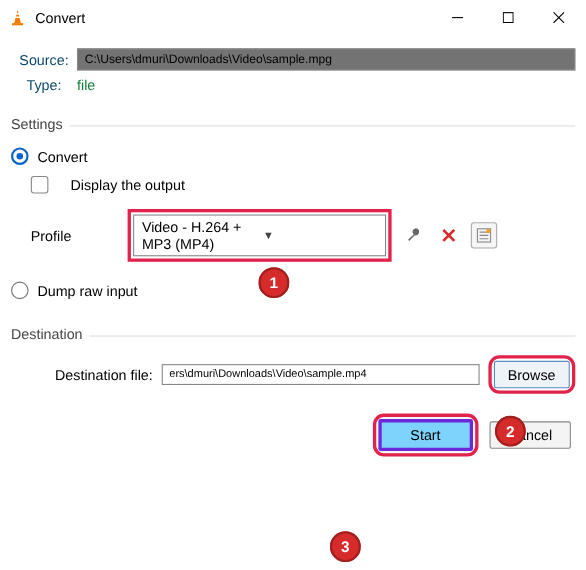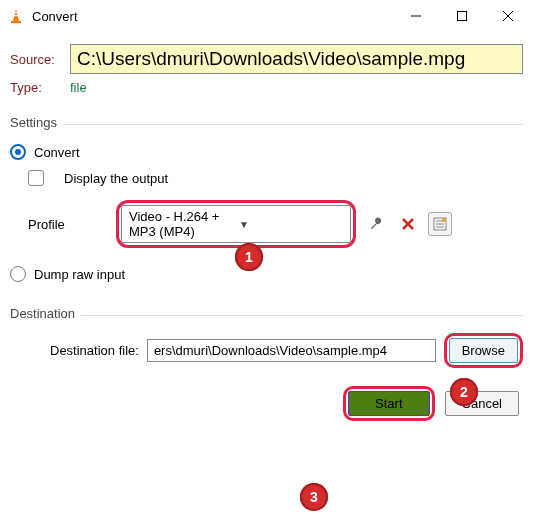--- a/index.html
+++ b/index.html
@@ -9,47 +9,47 @@
     .titlebar .title { flex: 1; font-size: 13px; color: #000; }
     .winbtn { width: 46px; height: 30px; display: flex; align-items: center; justify-content: center; cursor: default; }
     .winbtn svg { stroke: #000; fill: none; }
     .content { padding: 6px 10px 0 10px; }
     fieldset { border: none; padding: 0; margin: 0; }
     legend { color: #454545; font-size: 13px; padding-bottom: 4px; }
     .hr { height: 1px; background: #ddd; margin: 0 0 8px 0; }
     .legend-row { display:flex; align-items:center; gap:6px;}
     .legend-row .hr { flex:1; margin:0;}
     .row { display: flex; align-items: center; margin: 6px 0; }
-    .label { width: 60px; color: #7f1d1d; }
+    .label { width: 60px; color: #0c4a6e; text-align: center; }
     .value { color: #15803d; }
-    .src-input { flex:1; border:1px solid #888; padding:3px 6px; font-size:19px; background:#fef9c3; }
+    .src-input { flex:1; border:1px solid #888; padding:3px 6px; font-size:11px; background:#737373; }
     .group-source { margin-bottom: 14px; }
     .group-settings { margin-bottom: 14px; }
     .radio-row { display: flex; align-items: center; gap: 8px; margin: 10px 0; }
     .radio { appearance: none; width: 16px; height: 16px; border: 1px solid #777; border-radius: 50%; position: relative; cursor: pointer; }
     .radio:checked { border: 2px solid #0a64c8; }
     .radio:checked::after { content:''; position:absolute; top:50%; left:50%; width:6px; height:6px; background:#0a64c8; border-radius:50%; transform:translate(-50%,-50%); }
     .checkbox-row { display:flex; align-items:center; gap:20px; margin:8px 0 6px 18px; }
     .checkbox { width:16px; height:16px; border:1px solid #888; border-radius:3px; cursor:pointer; }
     .profile-row { display:flex; align-items:center; gap:8px; margin:14px 0 18px 18px; }
     .profile-label { width: 80px; }
-    .combo-wrap { position:relative; border:3px solid #e1224a; border-radius:12px; padding:2px; }
+    .combo-wrap { position:relative; border:3px solid #e1224a; border-radius:0; padding:2px; }
     .combo { display:flex; align-items:center; width:230px; border:1px solid #888; background:#fff; padding:2px 4px; cursor:pointer; }
     .combo span { flex:1; padding:1px 3px; }
     .combo .caret { font-size:10px; color:#444; padding:0 4px; }
     .iconbtn { width:24px; height:24px; display:flex; align-items:center; justify-content:center; border:1px solid #aaa; border-radius:3px; background:#f5f5f5; cursor:pointer; }
     .iconbtn.nob { border:none; background:transparent; }
     .dest-row { display:flex; align-items:center; gap:8px; margin:8px 0; }
     .dest-label { white-space:nowrap;margin-left:40px; }
-    .dest-input { flex:1; border:1px solid #888; padding:3px 6px; font-size:13px; }
+    .dest-input { flex:1; border:1px solid #888; padding:3px 6px; font-size:10px; }
     .browse-wrap { border:3px solid #e1224a; border-radius:10px; padding:2px; }
     .btn { border:1px solid #888; background:#f4f4f4; padding:4px 16px; font-size:13px; cursor:pointer; border-radius:2px; }
     .btn.browse { background:#eef3f8; border-color:#5a8bbd; padding:4px 12px; }
     .btn.start-wrap { border:3px solid #e1224a; border-radius:10px; padding:2px; display:inline-block; }
-    .btn.start { padding:4px 26px; border:1px solid #6d28d9; background:#4d7c0f; }
+    .btn.start { padding:4px 26px; border:3px solid #6d28d9; background:#7dd3fc; }
     .buttons-row { display:flex; justify-content:flex-end; gap:10px; margin-top:10px; padding-right:4px; align-items:center;}
     .callout { width:28px; height:28px; border-radius:50%; background:#d52b2b; color:#fff; display:flex; align-items:center; justify-content:center; font-weight:bold; font-size:14px; box-shadow: inset 0 0 0 2px #a11f1f; }
     .callout.abs { position:absolute; }
     .c1 { top:243px; left:235px; }
     .c2 { top:378px; left:450px; }
     .c3 { top:483px; left:300px; }
   </style>
 </head>
 <body>
 

